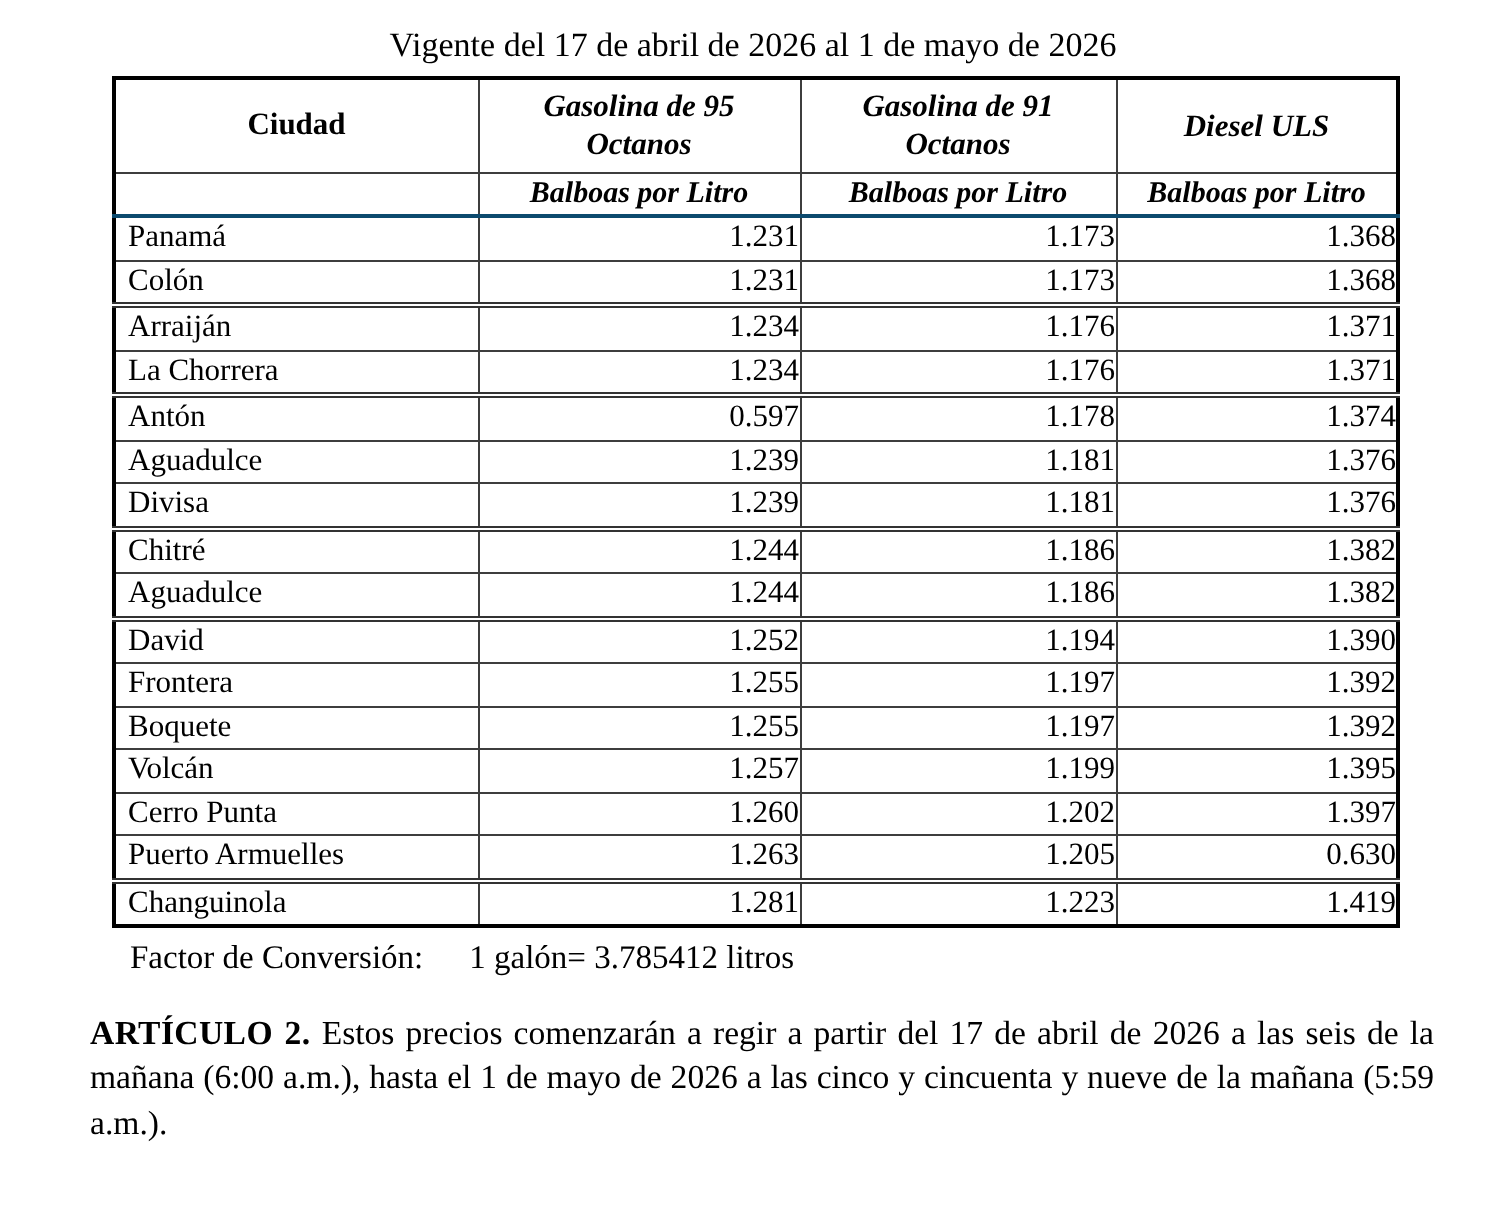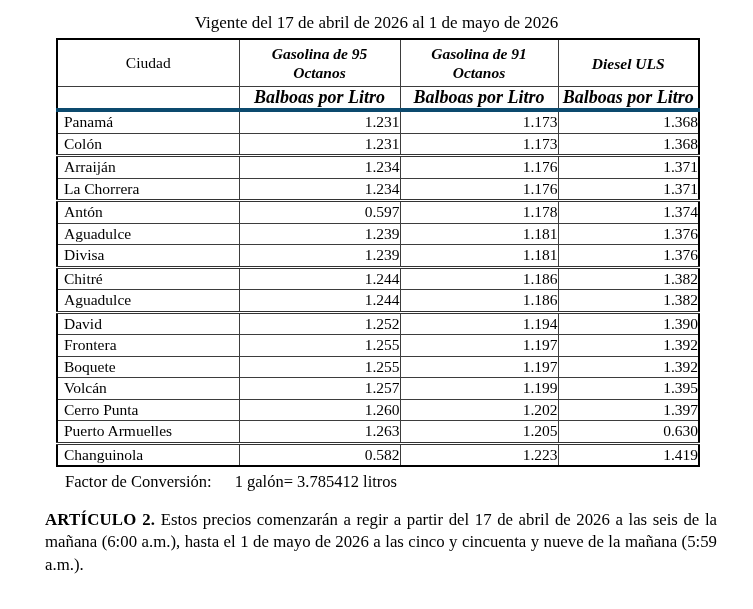--- a/index.html
+++ b/index.html
@@ -28,27 +28,27 @@
   col.c-g91   { width: 158px; }
   col.c-diesel{ width: 141px; }
 
   .prices th, .prices td {
     border: 1px solid #3d3d3d;
     padding: 0;
     vertical-align: middle;
     overflow: hidden;
   }
   thead tr.main th { height: 46px; font-size: 15.5px; }
-  thead th.ciudad  { font-weight: normal; }
+  thead th.ciudad  { font-weight: bold; }
   thead th.fuel    { font-weight: bold; font-style: italic; line-height: 19px; padding: 0 14px; }
   thead tr.sub th  {
     height: 20px;
     font-weight: bold; font-style: italic;
-    font-size: 18px;
-    border-bottom: 4px solid #0c4a6e;
+    font-size: 15px;
+    border-bottom: 2px solid #0c4a6e;
   }
   tbody td { height: 20.5px; font-size: 15.5px; }
   td.city  { text-align: left; padding-left: 6px; }
   td.num   { text-align: right; }
   tr.section-break td { border-bottom: 3px double #333; }
 
   .conversion { margin: 5px 0 0 65px; font-size: 16.5px; }
   .conversion .value { margin-left: 23px; }
 
   .article {
@@ -171,21 +171,21 @@
         <td class="num">1.397</td>
       </tr>
       <tr class="section-break">
         <td class="city">Puerto Armuelles</td>
         <td class="num">1.263</td>
         <td class="num">1.205</td>
         <td class="num">0.630</td>
       </tr>
       <tr>
         <td class="city">Changuinola</td>
-        <td class="num">0.582</td>
+        <td class="num">1.281</td>
         <td class="num">1.223</td>
         <td class="num">1.419</td>
       </tr>
     </tbody>
 </table>
 
 <div class="conversion">
   <span class="label">Factor de Conversión:</span><span class="value">1 galón= 3.785412 litros</span>
 </div>
 

